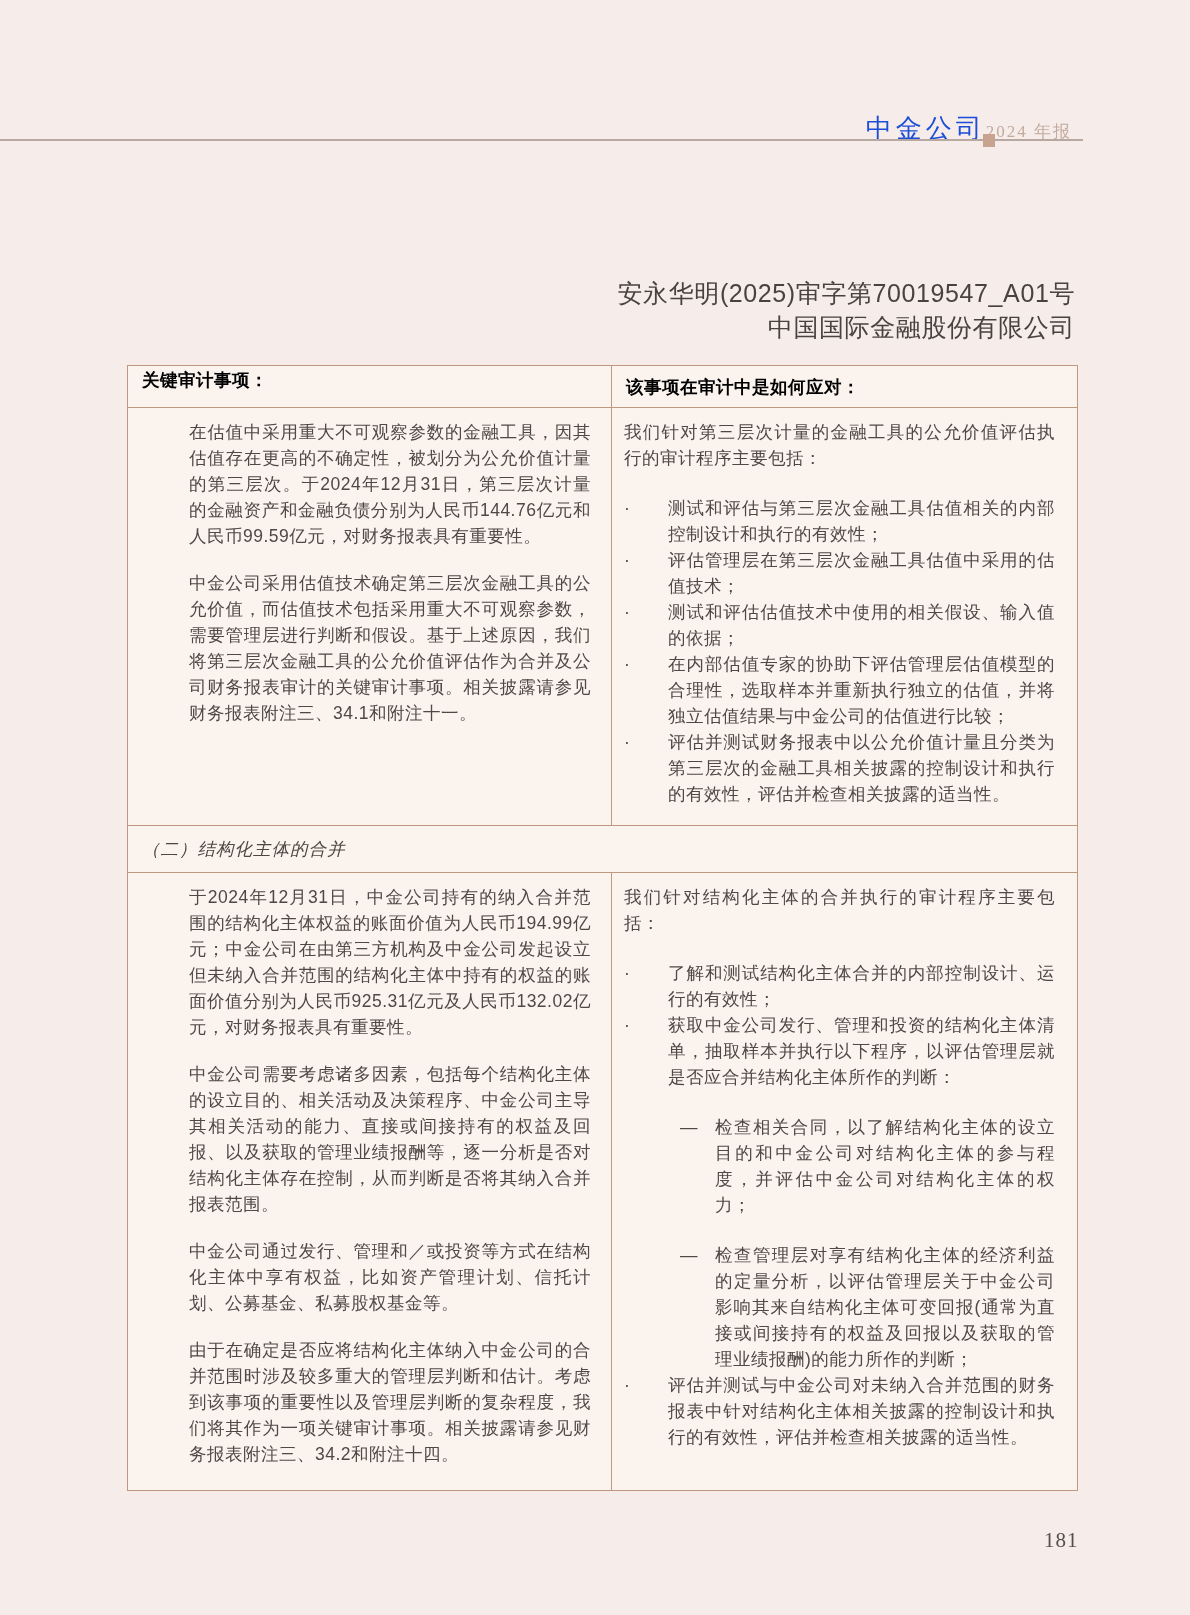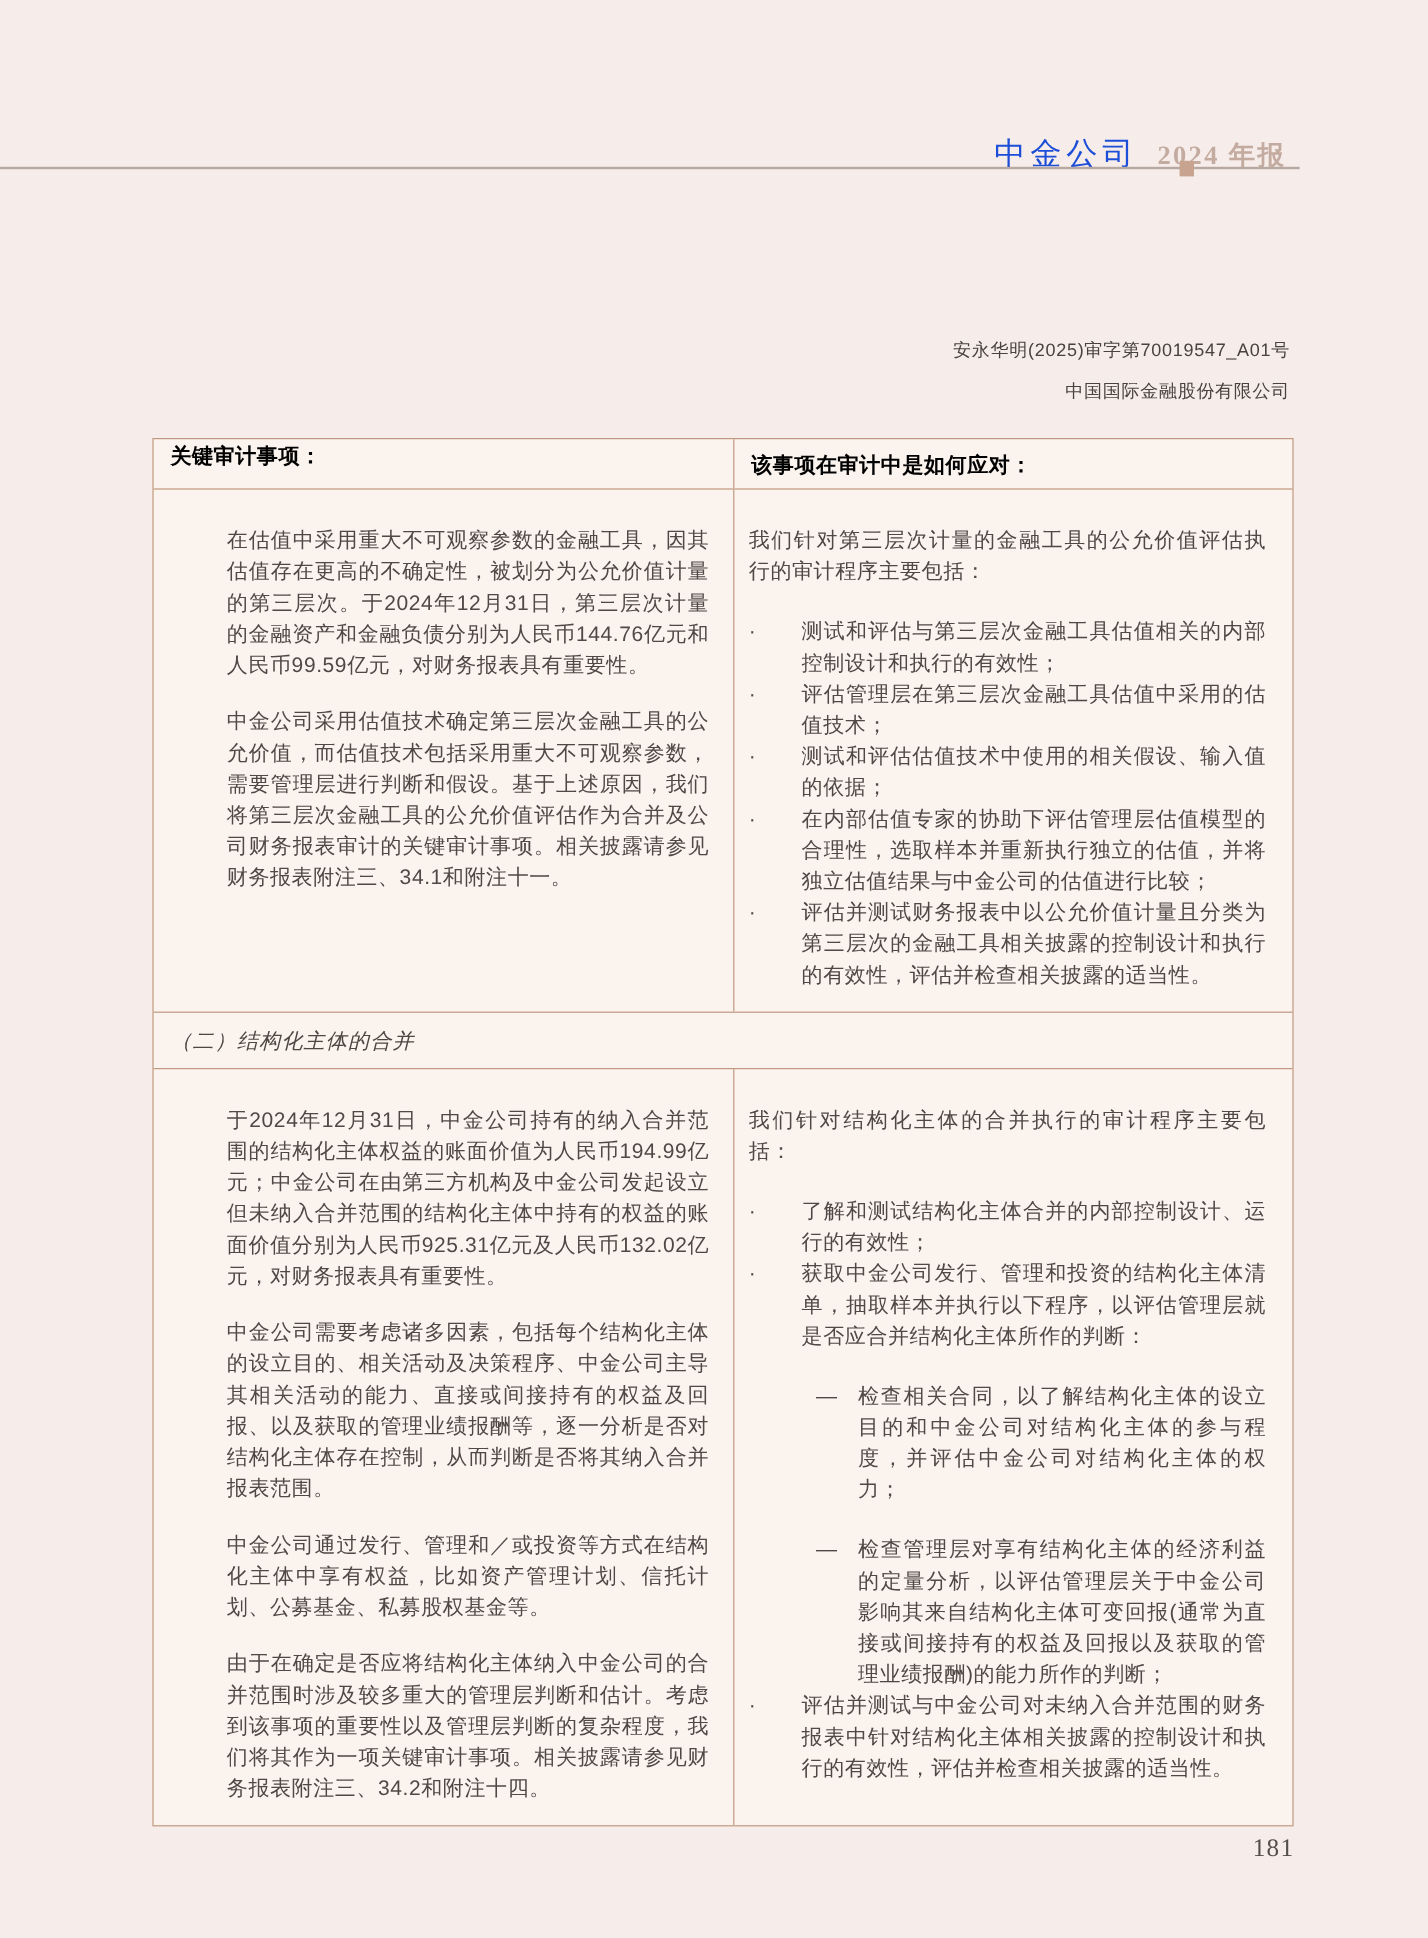--- a/index.html
+++ b/index.html
@@ -13,27 +13,27 @@
     overflow:hidden;
   }
   
   .hdr{
     position:absolute;top:111px;left:0;width:1072px;
     text-align:right;
     font-family:"Liberation Serif",serif;
     white-space:nowrap;
   }
   .hdr .brand{color:#1d4ed8;font-size:26px;letter-spacing:4px;text-align:center;}
-  .hdr .edition{color:#c3aba0;font-size:22px;letter-spacing:2px;margin-left:16px;font-weight:bold;}
+  .hdr .edition{color:#c3aba0;font-size:17px;letter-spacing:2px;margin-left:0;}
   .hdr-rule{position:absolute;top:139px;left:0;width:1083px;height:2px;background:#b7a9a1;}
   .hdr-square{position:absolute;top:134px;left:983px;width:12px;height:13px;background:#c7a390;}
   
   .ref{
     position:absolute;top:276px;right:115px;
-    text-align:right;font-size:15px;line-height:34px;
+    text-align:right;font-size:25px;line-height:34px;
     color:#49433e;letter-spacing:0.6px;
   }
   
   .kam-table{
     position:absolute;top:365px;left:127px;width:951px;
     box-sizing:border-box;
     background:#faf3ee;
     border:1px solid #c0987f;
     font-size:17.5px;letter-spacing:0.5px;color:#4f4945;
   }
@@ -46,21 +46,21 @@
     border-bottom:1px solid #c0987f;
     font-style:italic;letter-spacing:1px;
     padding:2px 14px;color:#4d4641;
   }
   .t-row{display:flex;border-bottom:1px solid #c0987f;}
   .t-row.last{border-bottom:none;}
   .t-row .cell-l{padding:11px 20px 18px 61px;}
   .t-row .cell-r{padding:11px 22px 18px 12px;}
   .row-1{min-height:405px;}
   .row-2{min-height:617px;}
-  .body p{margin:18px 0 21px;line-height:26px;text-align:justify;}
+  .body p{margin:0 0 21px;line-height:26px;text-align:justify;}
   .body p:last-child{margin-bottom:0;}
   .body .intro{margin-bottom:24px;}
   .li{display:flex;line-height:26px;}
   .li .marker{flex:0 0 44px;}
   .li .txt{flex:1;text-align:justify;}
   .li.l2{margin-left:56px;}
   .li.l2 .marker{flex:0 0 35px;}
   .gap{margin-top:24px;}
   
   .pageno{

